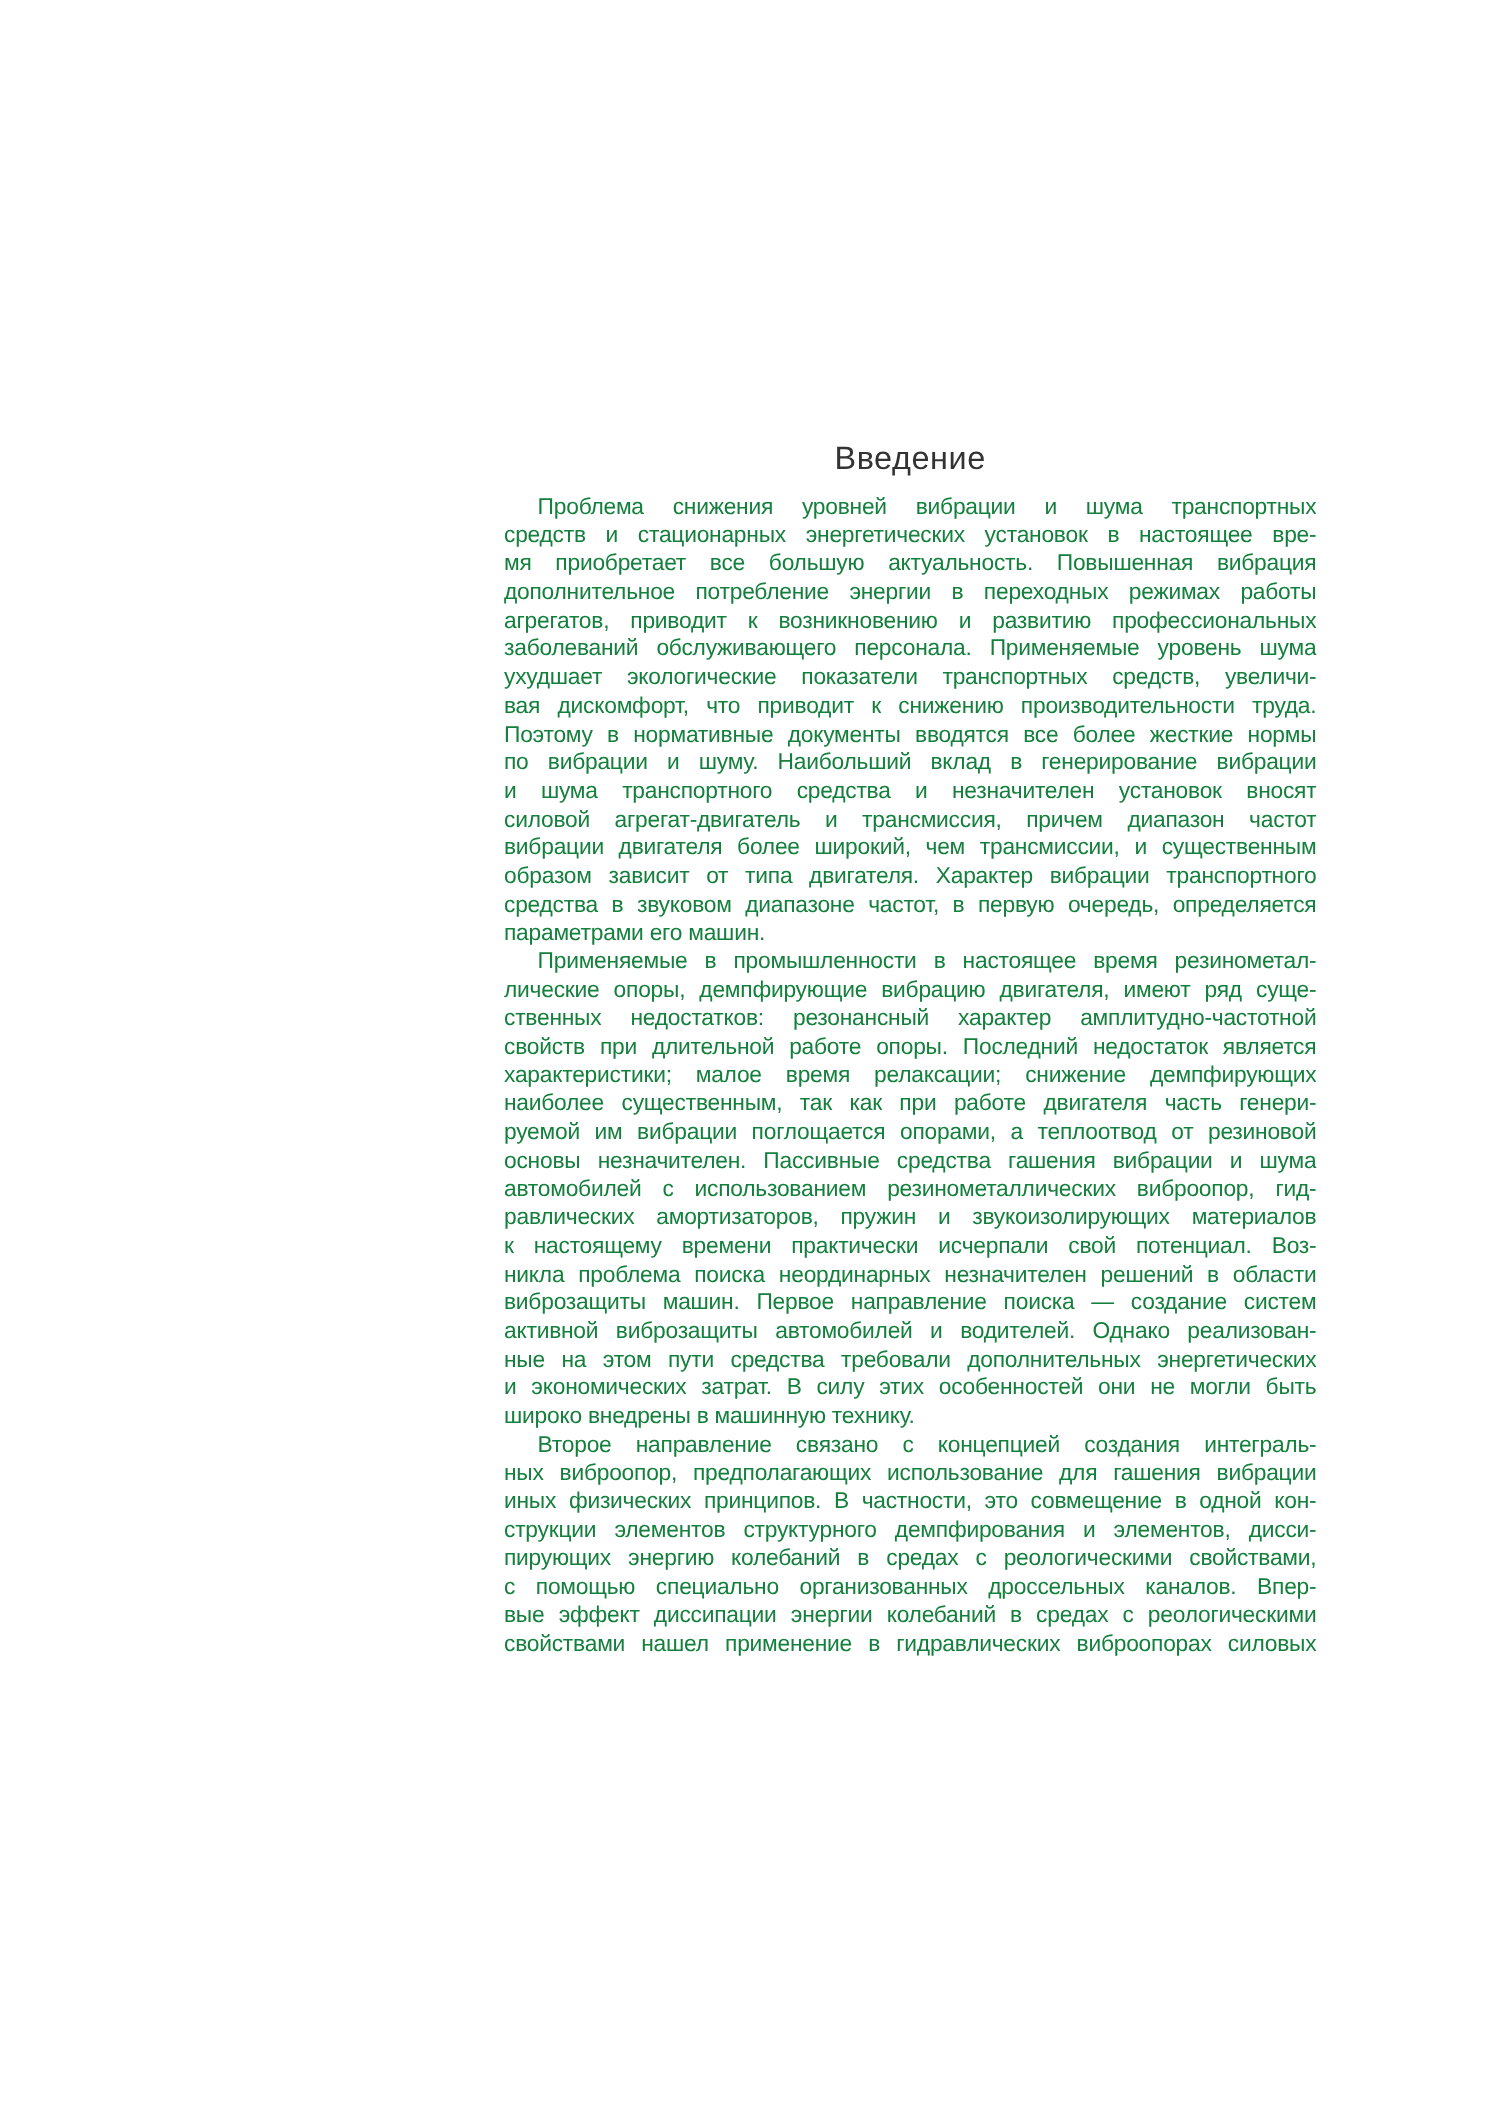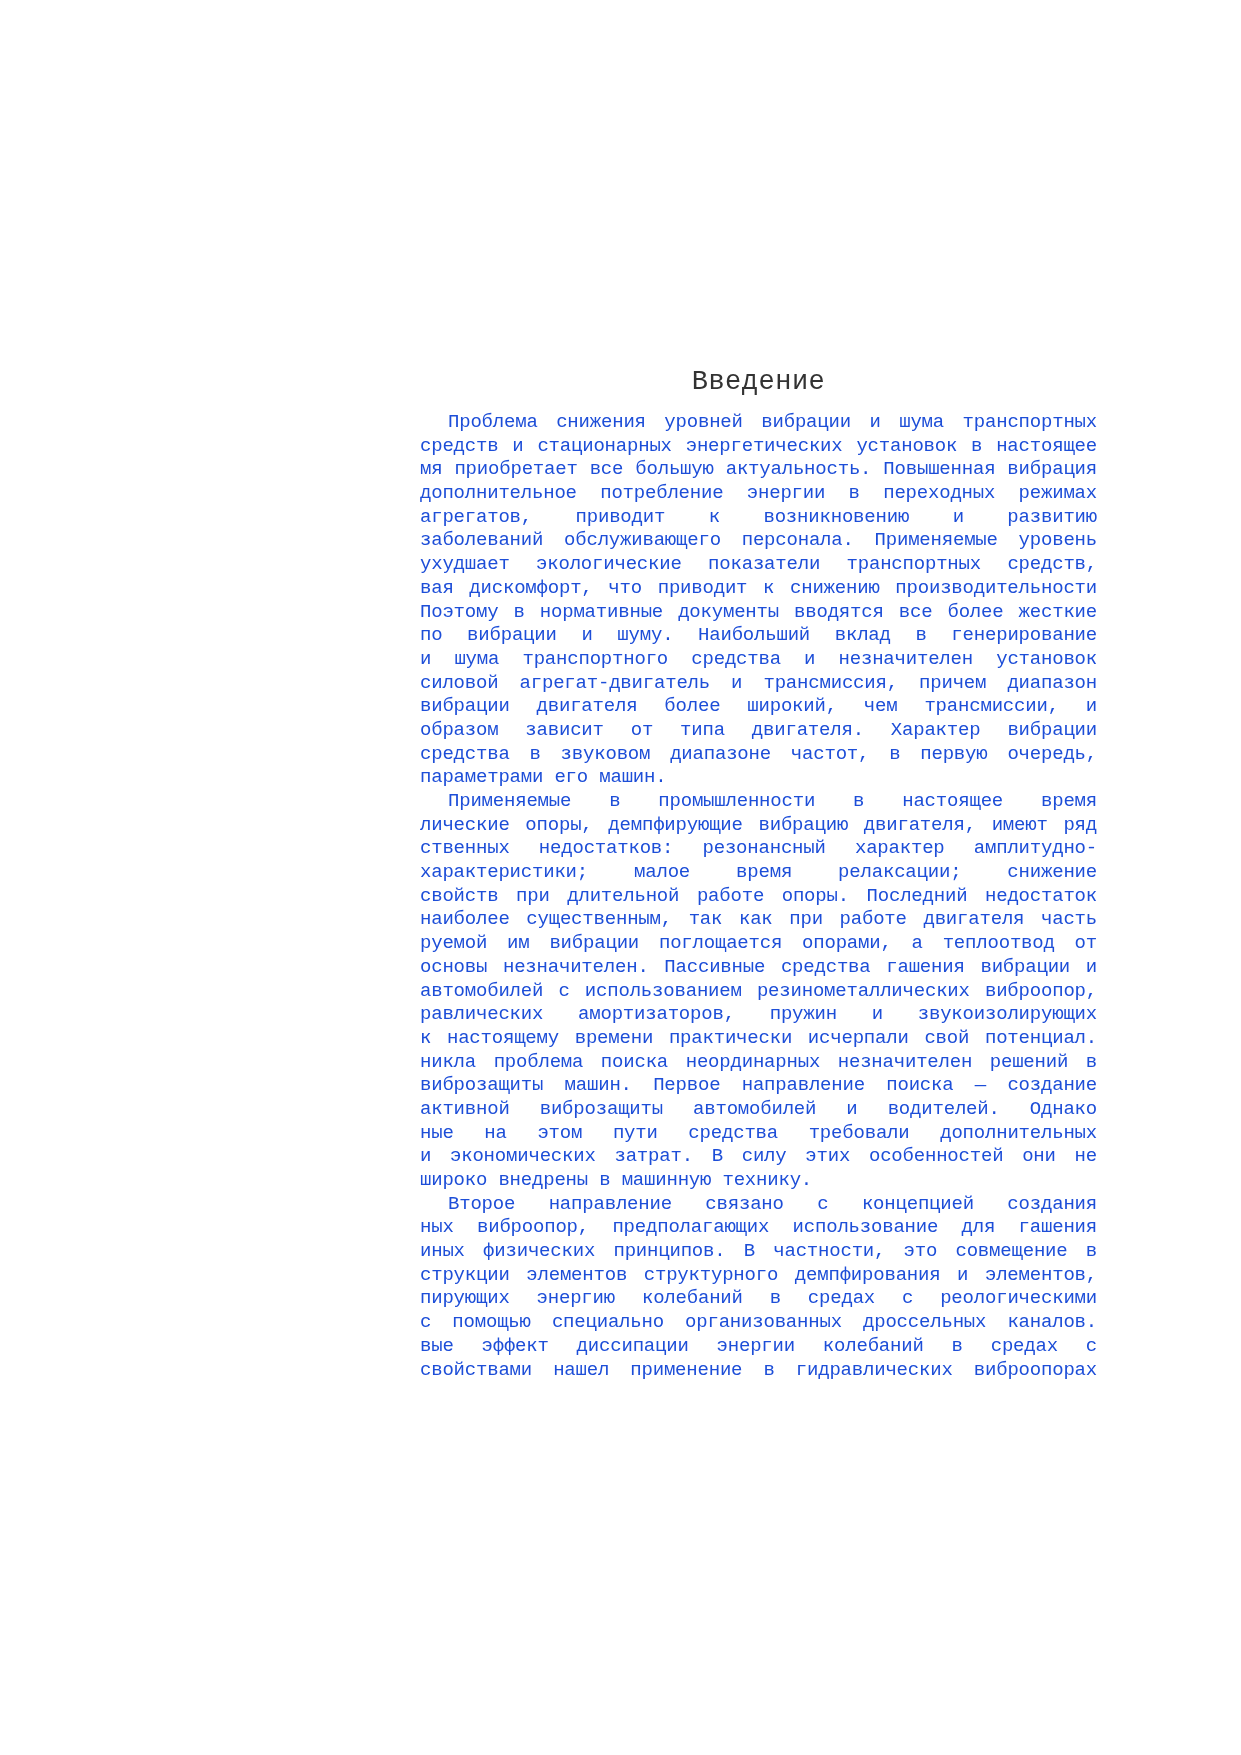--- a/index.html
+++ b/index.html
@@ -6,21 +6,21 @@
     margin: 0;
     padding: 0;
     background: #ffffff;
   }
   .page {
     position: relative;
     width: 1241px;
     height: 1755px;
     background: #ffffff;
     overflow: hidden;
-    font-family: Liberation Mono, monospace;
+    font-family: Liberation Sans, sans-serif;
   }
   .textblock {
     position: absolute;
     left: 420px;
     top: 366px;
     width: 677px;
     color: #333333;
   }
   .title {
     font-size: 27px;
@@ -37,21 +37,21 @@
   }
   .line {
     font-size: 19px;
     height: 23.7px;
     line-height: 23.7px;
     overflow: hidden;
     text-align: justify;
     text-align-last: justify;
     letter-spacing: -0.2px;
     white-space: normal;
-    color: #1d4ed8;
+    color: #15803d;
   }
   .line.first {
     padding-left: 28px;
   }
   .line.para-end {
     text-align-last: left;
   }
 </style>
 </head>
 <body>
@@ -75,22 +75,22 @@
           <div class="line">силовой агрегат-двигатель и трансмиссия, причем диапазон частот</div>
           <div class="line">вибрации двигателя более широкий, чем трансмиссии, и существенным</div>
           <div class="line">образом зависит от типа двигателя. Характер вибрации транспортного</div>
           <div class="line">средства в звуковом диапазоне частот, в первую очередь, определяется</div>
           <div class="line para-end">параметрами его машин.</div>
         </div>
         <div class="paragraph">
           <div class="line first">Применяемые в промышленности в настоящее время резинометал-</div>
           <div class="line">лические опоры, демпфирующие вибрацию двигателя, имеют ряд суще-</div>
           <div class="line">ственных недостатков: резонансный характер амплитудно-частотной</div>
+          <div class="line">свойств при длительной работе опоры. Последний недостаток является</div>
           <div class="line">характеристики; малое время релаксации; снижение демпфирующих</div>
-          <div class="line">свойств при длительной работе опоры. Последний недостаток является</div>
           <div class="line">наиболее существенным, так как при работе двигателя часть генери-</div>
           <div class="line">руемой им вибрации поглощается опорами, а теплоотвод от резиновой</div>
           <div class="line">основы незначителен. Пассивные средства гашения вибрации и шума</div>
           <div class="line">автомобилей с использованием резинометаллических виброопор, гид-</div>
           <div class="line">равлических амортизаторов, пружин и звукоизолирующих материалов</div>
           <div class="line">к настоящему времени практически исчерпали свой потенциал. Воз-</div>
           <div class="line">никла проблема поиска неординарных незначителен решений в области</div>
           <div class="line">виброзащиты машин. Первое направление поиска — создание систем</div>
           <div class="line">активной виброзащиты автомобилей и водителей. Однако реализован-</div>
           <div class="line">ные на этом пути средства требовали дополнительных энергетических</div>

